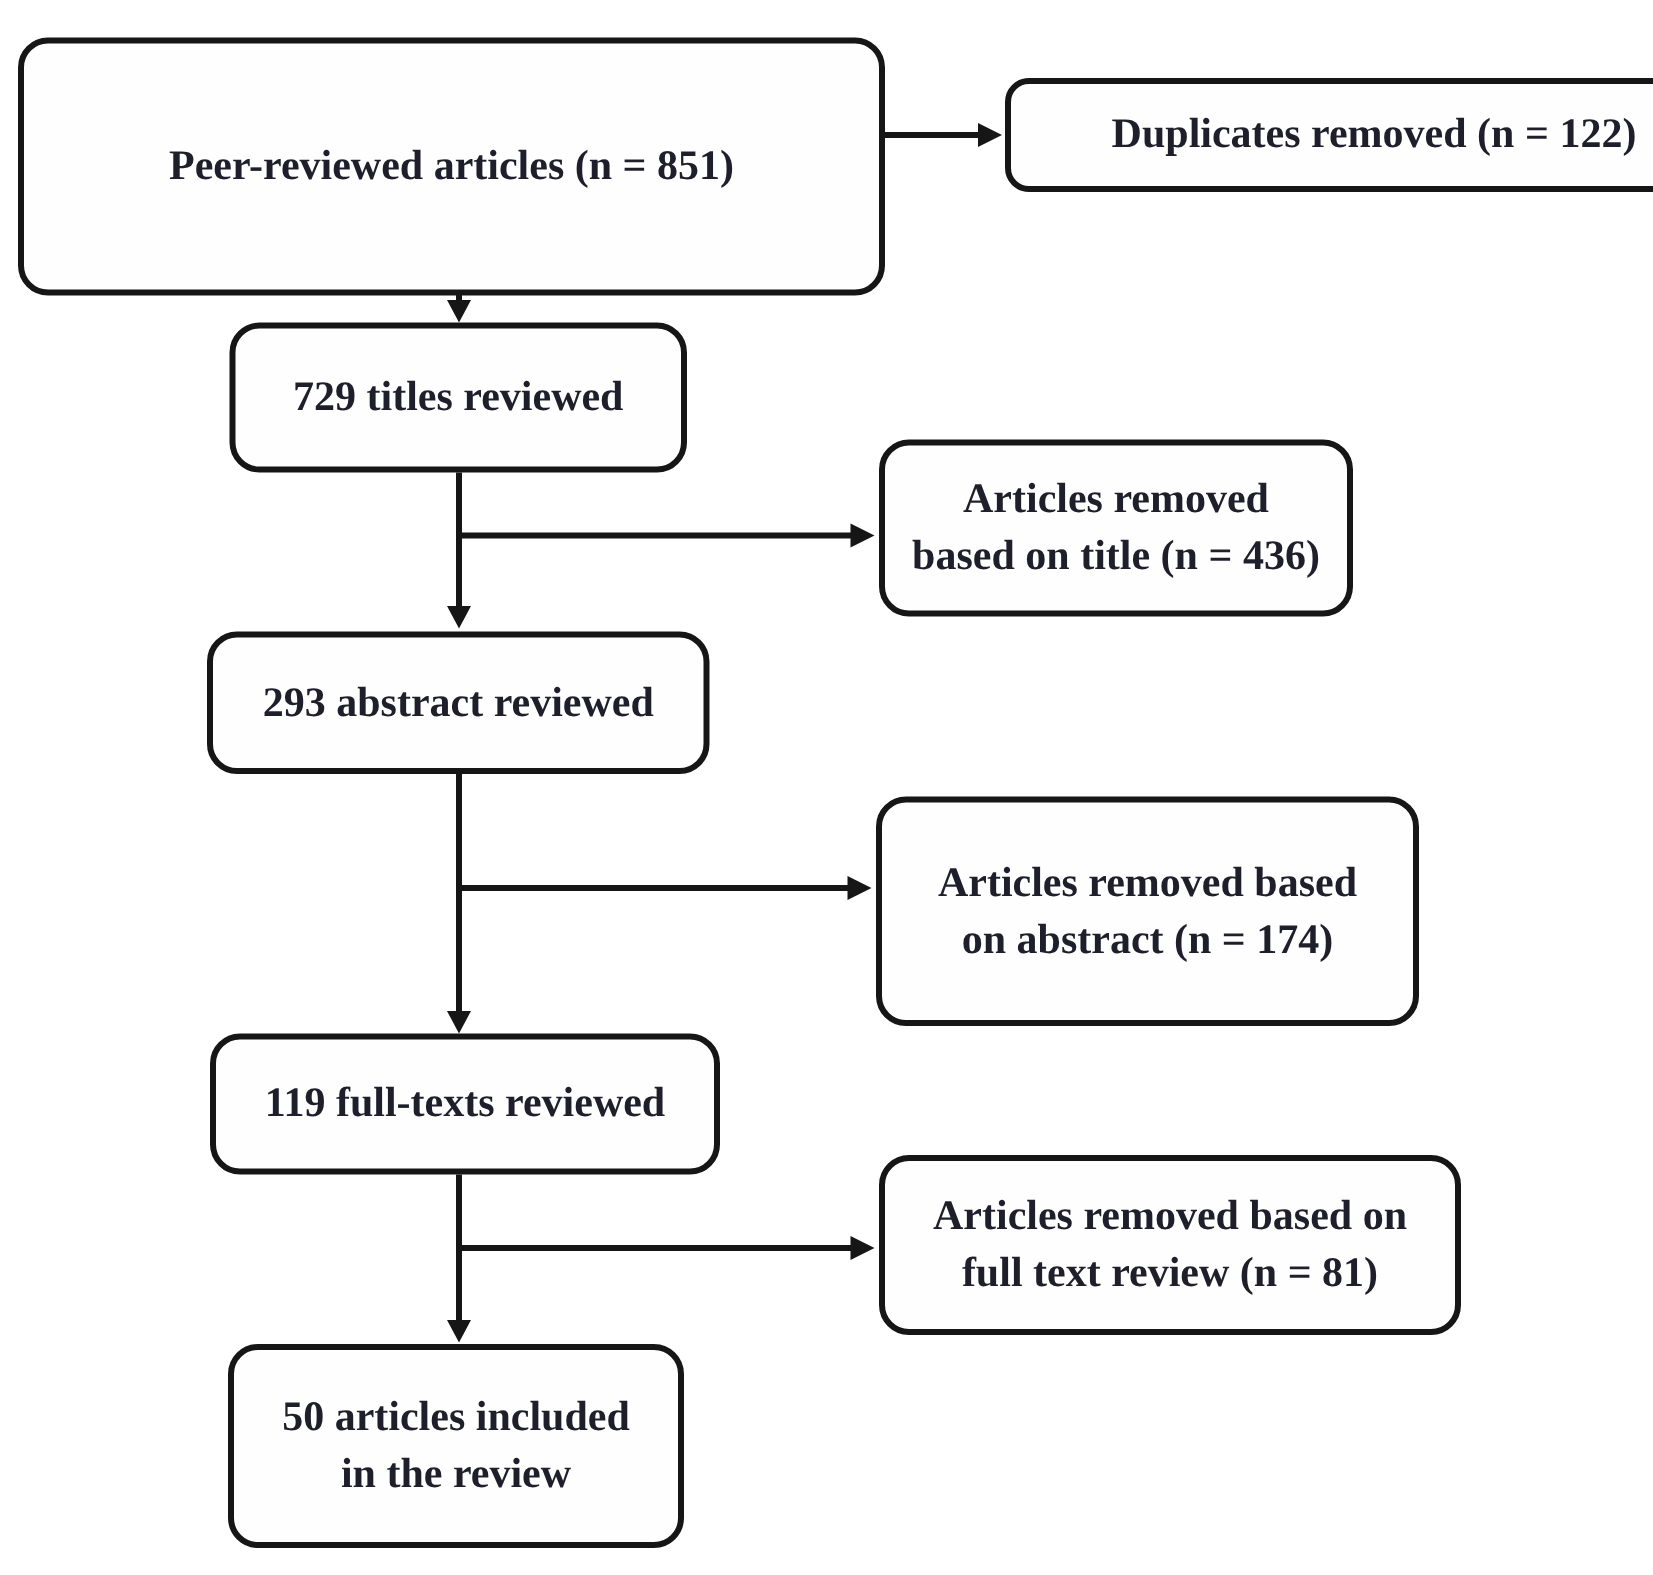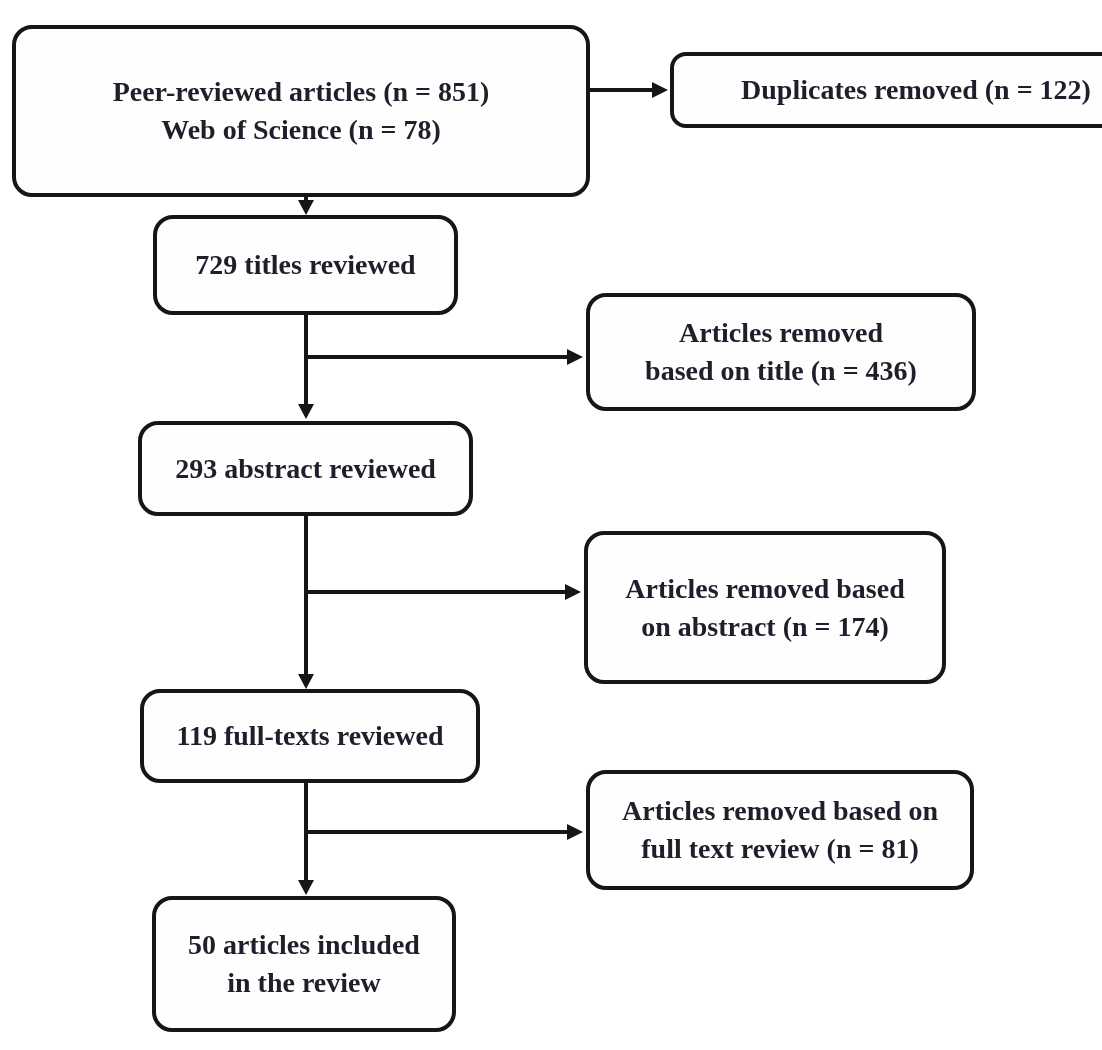--- a/index.html
+++ b/index.html
@@ -49,21 +49,21 @@
     stroke-width: 4;
   }
   #connectors polygon {
     fill: #161616;
   }
 
   
   #box-identification   { left: 12px;  top: 25px;  width: 578px; height: 172px; }
   #box-duplicates       { left: 670px; top: 52px;  width: 492px; height: 76px;  border-radius: 16px; }
   #box-titles           { left: 153px; top: 215px; width: 305px; height: 100px; }
-  #box-removed-title    { left: 586px; top: 293px; width: 390px; height: 118px; }
+  #box-removed-title    { left: 586px; top: 293px; width: 316px; height: 118px; }
   #box-abstracts        { left: 138px; top: 421px; width: 335px; height: 95px;  }
   #box-removed-abstract { left: 584px; top: 531px; width: 362px; height: 153px; text-align: center; }
   #box-fulltexts        { left: 140px; top: 689px; width: 340px; height: 94px;  }
   #box-removed-fulltext { left: 586px; top: 770px; width: 388px; height: 120px; }
   #box-included         { left: 152px; top: 896px; width: 304px; height: 136px; }
 </style>
 </head>
 <body>
 
 <div id="canvas">
@@ -106,21 +106,20 @@
     </g>
 
     <g>
       <line x1="304" y1="832" x2="568" y2="832"></line>
       <polygon points="567,824 583,832 567,840"></polygon>
     </g>
   </svg>
 
   <div class="flow-box" id="box-identification">
     <span class="line">Peer-reviewed articles (n = 851)</span>
-    <span class="line">Web of Science (n = 78)</span>
   </div>
 
   <div class="flow-box" id="box-duplicates">
     <span class="line">Duplicates removed (n = 122)</span>
   </div>
 
   <div class="flow-box" id="box-titles">
     <span class="line">729 titles reviewed</span>
   </div>
 

